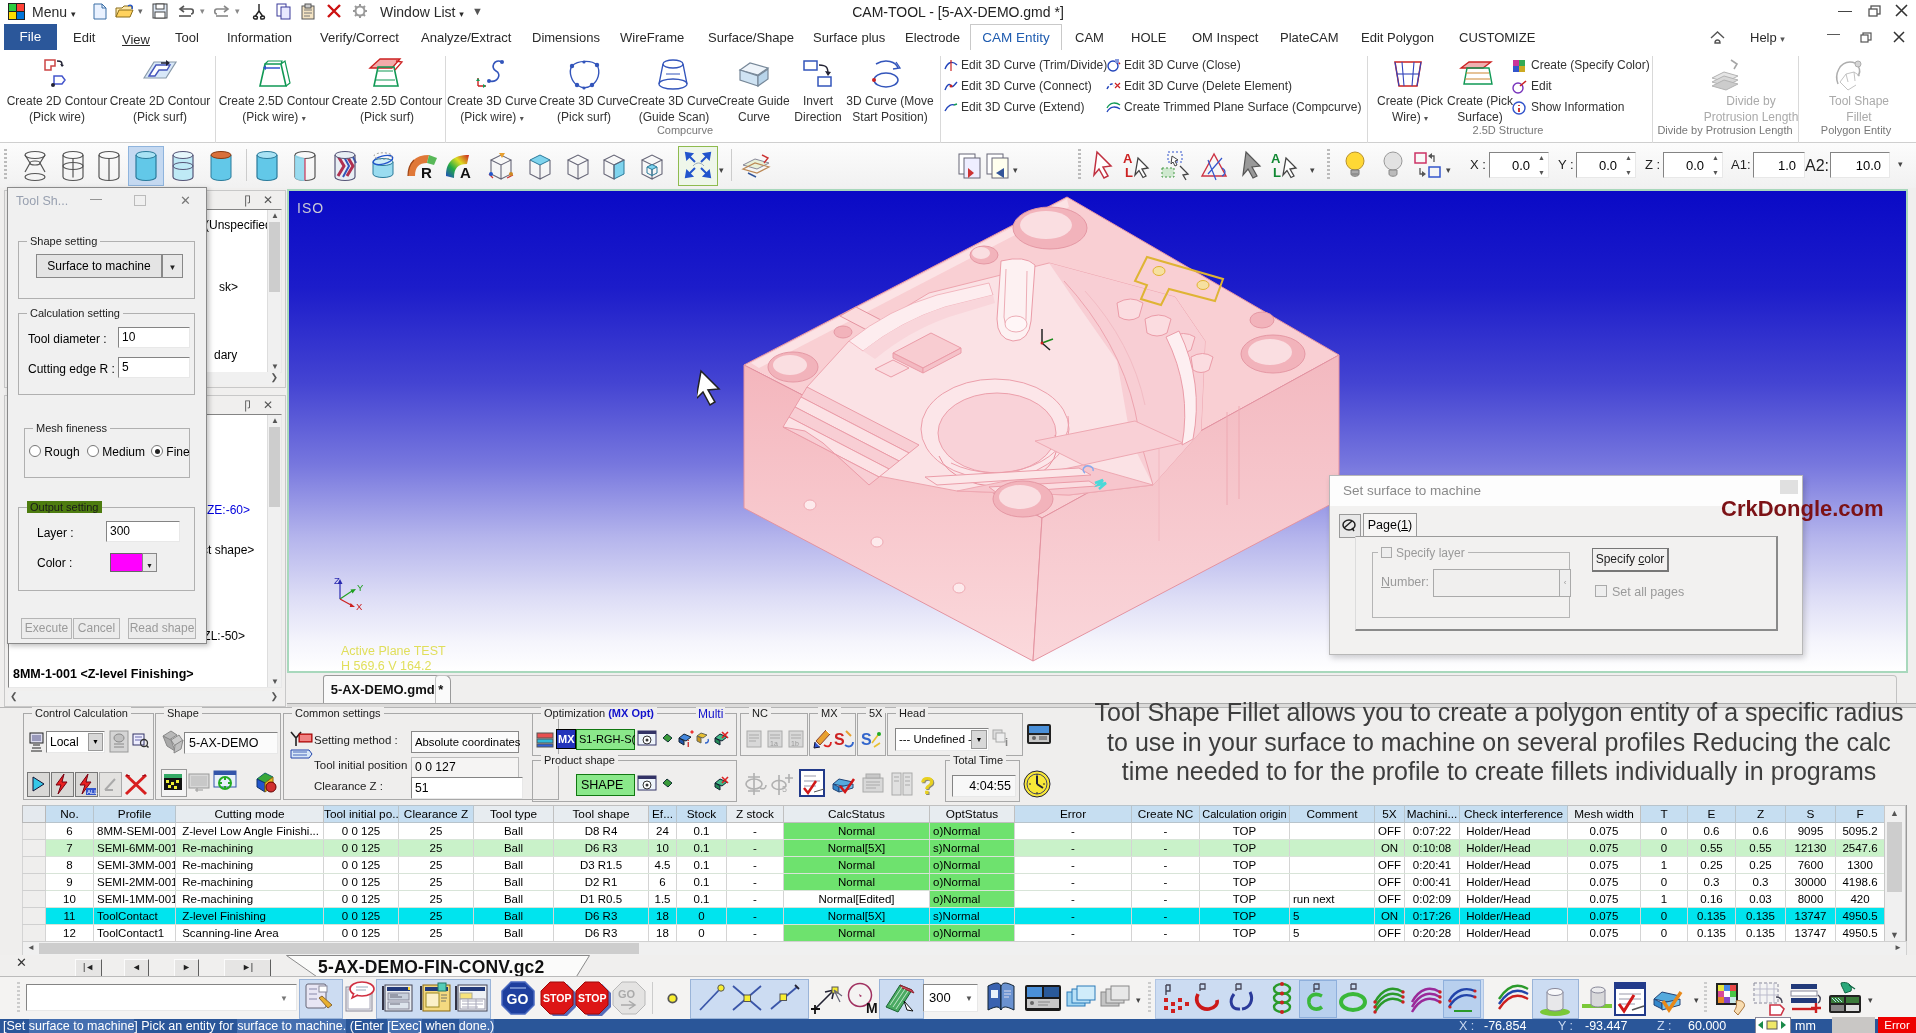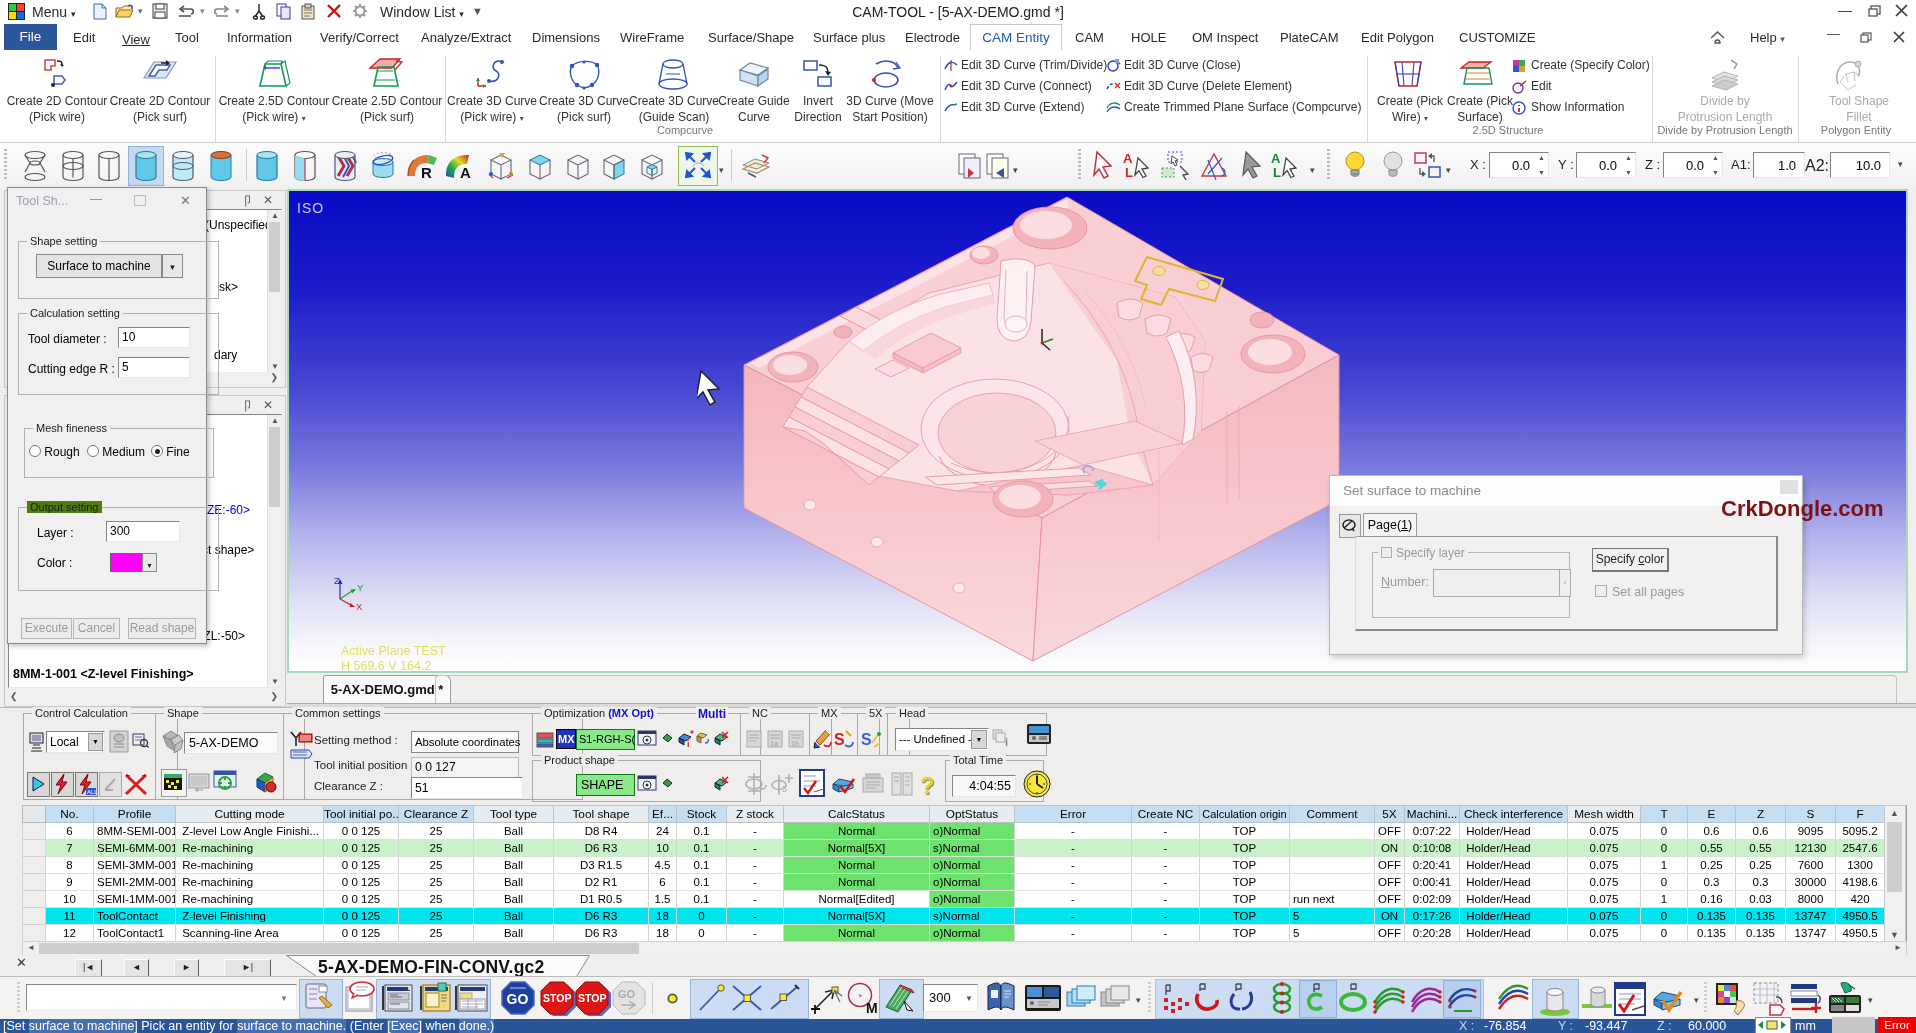--- a/index.html
+++ b/index.html
@@ -1,18 +1,18 @@
 <!DOCTYPE html>
 <html><head>
 <meta charset="utf-8">
 <style>
 html,body{margin:0;padding:0;background:#fff;}
 #root{position:relative;width:1916px;height:1033px;overflow:hidden;font-family:"Liberation Sans",sans-serif;background:#fff;}
 .abs{position:absolute;}
-.gb{position:absolute;border:1px solid #a8a8a8;padding-left:24px;}
+.gb{position:absolute;border:1px solid #a8a8a8;}
 .gb>span.lbl{position:absolute;top:-7px;left:8px;background:#efeeed;padding:0 3px;font-size:11px;color:#1a1a1a;white-space:nowrap;}
 .sunk{background:#fff;border:1px solid;border-color:#848484 #e8e8e8 #e8e8e8 #848484;}
 .rbtn{background:#e6e5e4;border:1px solid;border-color:#fbfbfb #5f5f5f #5f5f5f #fbfbfb;}
 .mi{font-size:13px;color:#2a2a2a;white-space:nowrap;}
 .slbl{position:absolute;font-size:11.5px;color:#222;white-space:nowrap;}
 .gname{position:absolute;top:74px;font-size:11px;color:#777;text-align:center;white-space:nowrap;}
 .rl2{position:absolute;top:44px;font-size:12px;color:#333;text-align:center;line-height:15.5px;}
 .smi{position:absolute;font-size:12px;color:#333;white-space:nowrap;}
 .vsep{position:absolute;top:6px;height:125px;width:1px;background:#d9d9d9;}
 th.h1{background:#c6def1;border:1px solid #b8c4cc;font-weight:normal;font-size:11.8px;padding:0;white-space:nowrap;overflow:hidden;}
@@ -295,21 +295,21 @@
         <path d="M7 4v1M7 7v4" stroke="#cc2222" stroke-width="1.8"></path>
       </svg>
   <span class="smi" style="left:1531px;top:50px;">Show Information</span>
 
   <svg class="abs" style="left:1707px;top:6px" width="38" height="36" viewBox="0 0 38 36" opacity="0.75">
         <path d="M5 22l12-6 14 4-12 6z" fill="#ddd" stroke="#999"></path>
         <path d="M5 26l12-6 14 4-12 6z" fill="#ccc" stroke="#999"></path>
         <path d="M5 30l12-6 14 4-12 6z" fill="#bbb" stroke="#999"></path>
         <path d="M24 4l6 4-3 5" fill="none" stroke="#888" stroke-width="1.6"></path>
       </svg>
-  <div class="rl2" style="left:1654px;width:142px;color:#aaa;">Divide by<br>Protrusion Length</div>
+  <div class="rl2" style="left:1654px;width:142px;color:#aaa;padding-left:26px;">Divide by<br>Protrusion Length</div>
   <div class="gname" style="left:1654px;width:142px;">Divide by Protrusion Length</div>
 
   <svg class="abs" style="left:1830px;top:6px" width="36" height="36" viewBox="0 0 36 36" opacity="0.8">
         <path d="M8 28c-4-10 2-22 12-22 8 0 12 8 8 14" fill="none" stroke="#999" stroke-width="1.5"></path>
         <g fill="none" stroke="#aaa" stroke-width="0.9">
           <path d="M10 26l6-8 8-2 6 4M16 18l2 8M24 16l1 9M10 26l8 8 8-5"></path>
         </g>
         <circle cx="28" cy="8" r="3" fill="#ccc" stroke="#999"></circle>
       </svg>
   <div class="rl2" style="left:1808px;width:102px;color:#aaa;">Tool Shape<br>Fillet</div>
@@ -913,21 +913,21 @@
           <span style="position:absolute;left:3px;top:2px;font-size:12.2px;">0 0 127</span>
         </div>
     <span class="slbl" style="left:30px;top:66px;">Clearance Z :</span>
     <div class="abs sunk" style="left:127px;top:63px;width:110px;height:20px;">
           <span style="position:absolute;left:3px;top:3px;font-size:12.2px;">51</span>
         </div>
   </div>
 
   <div class="gb" style="left:532px;top:5px;width:203px;height:41px;">
         <span class="lbl">Optimization <b style="color:#1111cc;">(MX Opt)</b></span>
-    <span class="abs" style="left:163px;top:-7px;background:#efeeed;padding:0 2px;font-size:12px;font-weight:bold;color:#1111cc;">Multi</span>
+    <span class="abs" style="left:163px;top:-7px;background:#efeeed;padding:0 2px;font-size:12px;font-weight:normal;color:#1111cc;">Multi</span>
     <svg class="abs" style="left:3px;top:17px" width="18" height="17" viewBox="0 0 18 17">
           <rect x="1" y="2" width="16" height="5" fill="#e85050" stroke="#555"></rect>
           <rect x="1" y="8" width="16" height="4" fill="#30b8d8" stroke="#555"></rect>
           <rect x="1" y="13" width="16" height="3" fill="#3060d8" stroke="#555"></rect>
         </svg>
     <svg class="abs" style="left:23px;top:15px" width="20" height="20" viewBox="0 0 20 20">
           <rect x="0.5" y="0.5" width="19" height="19" fill="#2233bb" stroke="#000"></rect>
           <text x="2" y="14" font-size="11" font-weight="bold" fill="#fff" font-family="Liberation Sans">MX</text>
         </svg>
     <div class="abs" style="left:43px;top:15px;width:57px;height:19px;background:#8ae88a;border:1px solid #171;">
@@ -1090,20 +1090,21 @@
   <svg class="abs" style="left:1022px;top:60px" width="30" height="32" viewBox="0 0 30 32">
         <circle cx="15" cy="16" r="13" fill="#f8e838" stroke="#223"></circle>
         <circle cx="15" cy="16" r="10" fill="#f8e838" stroke="#446"></circle>
         <path d="M15 16V8M15 16l6 4" stroke="#223" stroke-width="2"></path>
         <g stroke="#223">
           <path d="M15 6v2M15 24v2M7 16h2M21 16h2"></path>
         </g>
       </svg>
 </div>
 
+<div class="abs" style="left:1085px;top:698px;width:828px;text-align:center;font-size:25px;line-height:29.5px;color:#3d3d3d;font-family:'Liberation Sans',sans-serif;">Tool Shape Fillet allows you to create a polygon entity of a specific radius to use in your surface to machine on several profiles Reducing the calc time needed to for the profile to create fillets individually in programs</div>
 
 <div class="abs" id="table" style="left:0;top:803px;width:1916px;height:152px;background:#efeeed;">
   <div class="abs" style="left:22px;top:2px;width:1883px;height:136px;background:#fff;border:1px solid #9a9a9a;"></div>
   <table style="position:absolute;left:22px;top:2px;border-collapse:collapse;table-layout:fixed;width:1862px;font-family:'Liberation Sans',sans-serif;font-size:11.5px;color:#000;">
     <colgroup>
           <col style="width:23px">
           <col style="width:48px">
           <col style="width:82px">
           <col style="width:148px">
           <col style="width:75px">

